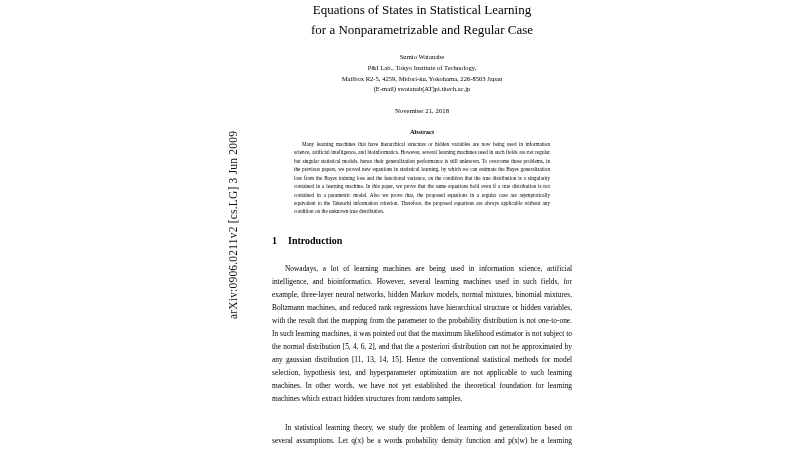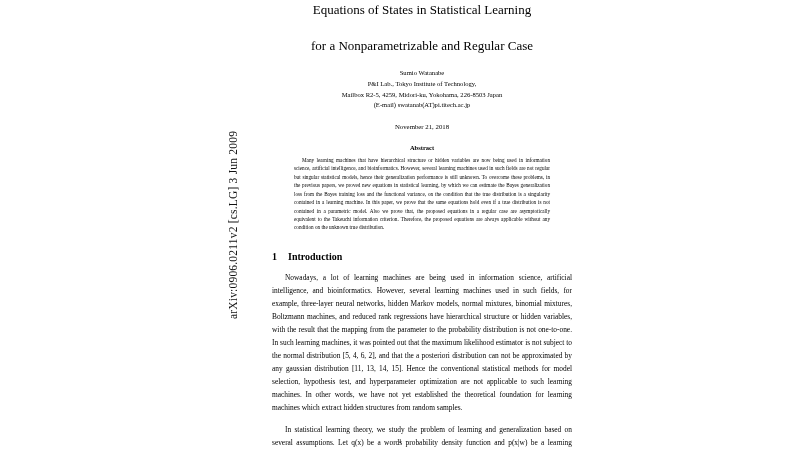--- a/index.html
+++ b/index.html
@@ -47,21 +47,21 @@
   }
   .title {
     font-family: "Liberation Serif", serif;
     font-size: 13px;
     text-align: center;
     line-height: 1.55;
     color: #000;
     margin-top: 0px;
   }
   .title .line1 { display: block; }
-  .title .line2 { display: block; margin-top: 16px; }
+  .title .line2 { display: block; }
   .authors {
     margin-top: 12px;
     text-align: center;
     font-family: "Liberation Serif", serif;
     font-size: 6.6px;
     line-height: 1.62;
     color: #000;
   }
   .date {
     margin-top: 12px;
@@ -90,21 +90,21 @@
   .section-head {
     margin-top: 19px;
     font-family: "Liberation Serif", serif;
     font-size: 10px;
     font-weight: bold;
     color: #000;
     display: flex;
     gap: 11px;
   }
   .body-par {
-    margin-top: 9px;
+    margin-top: 16px;
     font-family: "Liberation Serif", serif;
     font-size: 7.4px;
     line-height: 1.76;
     text-align: justify;
     color: #000;
   }
   .body-par.indent { text-indent: 13px; }
   .pageno {
     position: absolute;
     left: 0;

